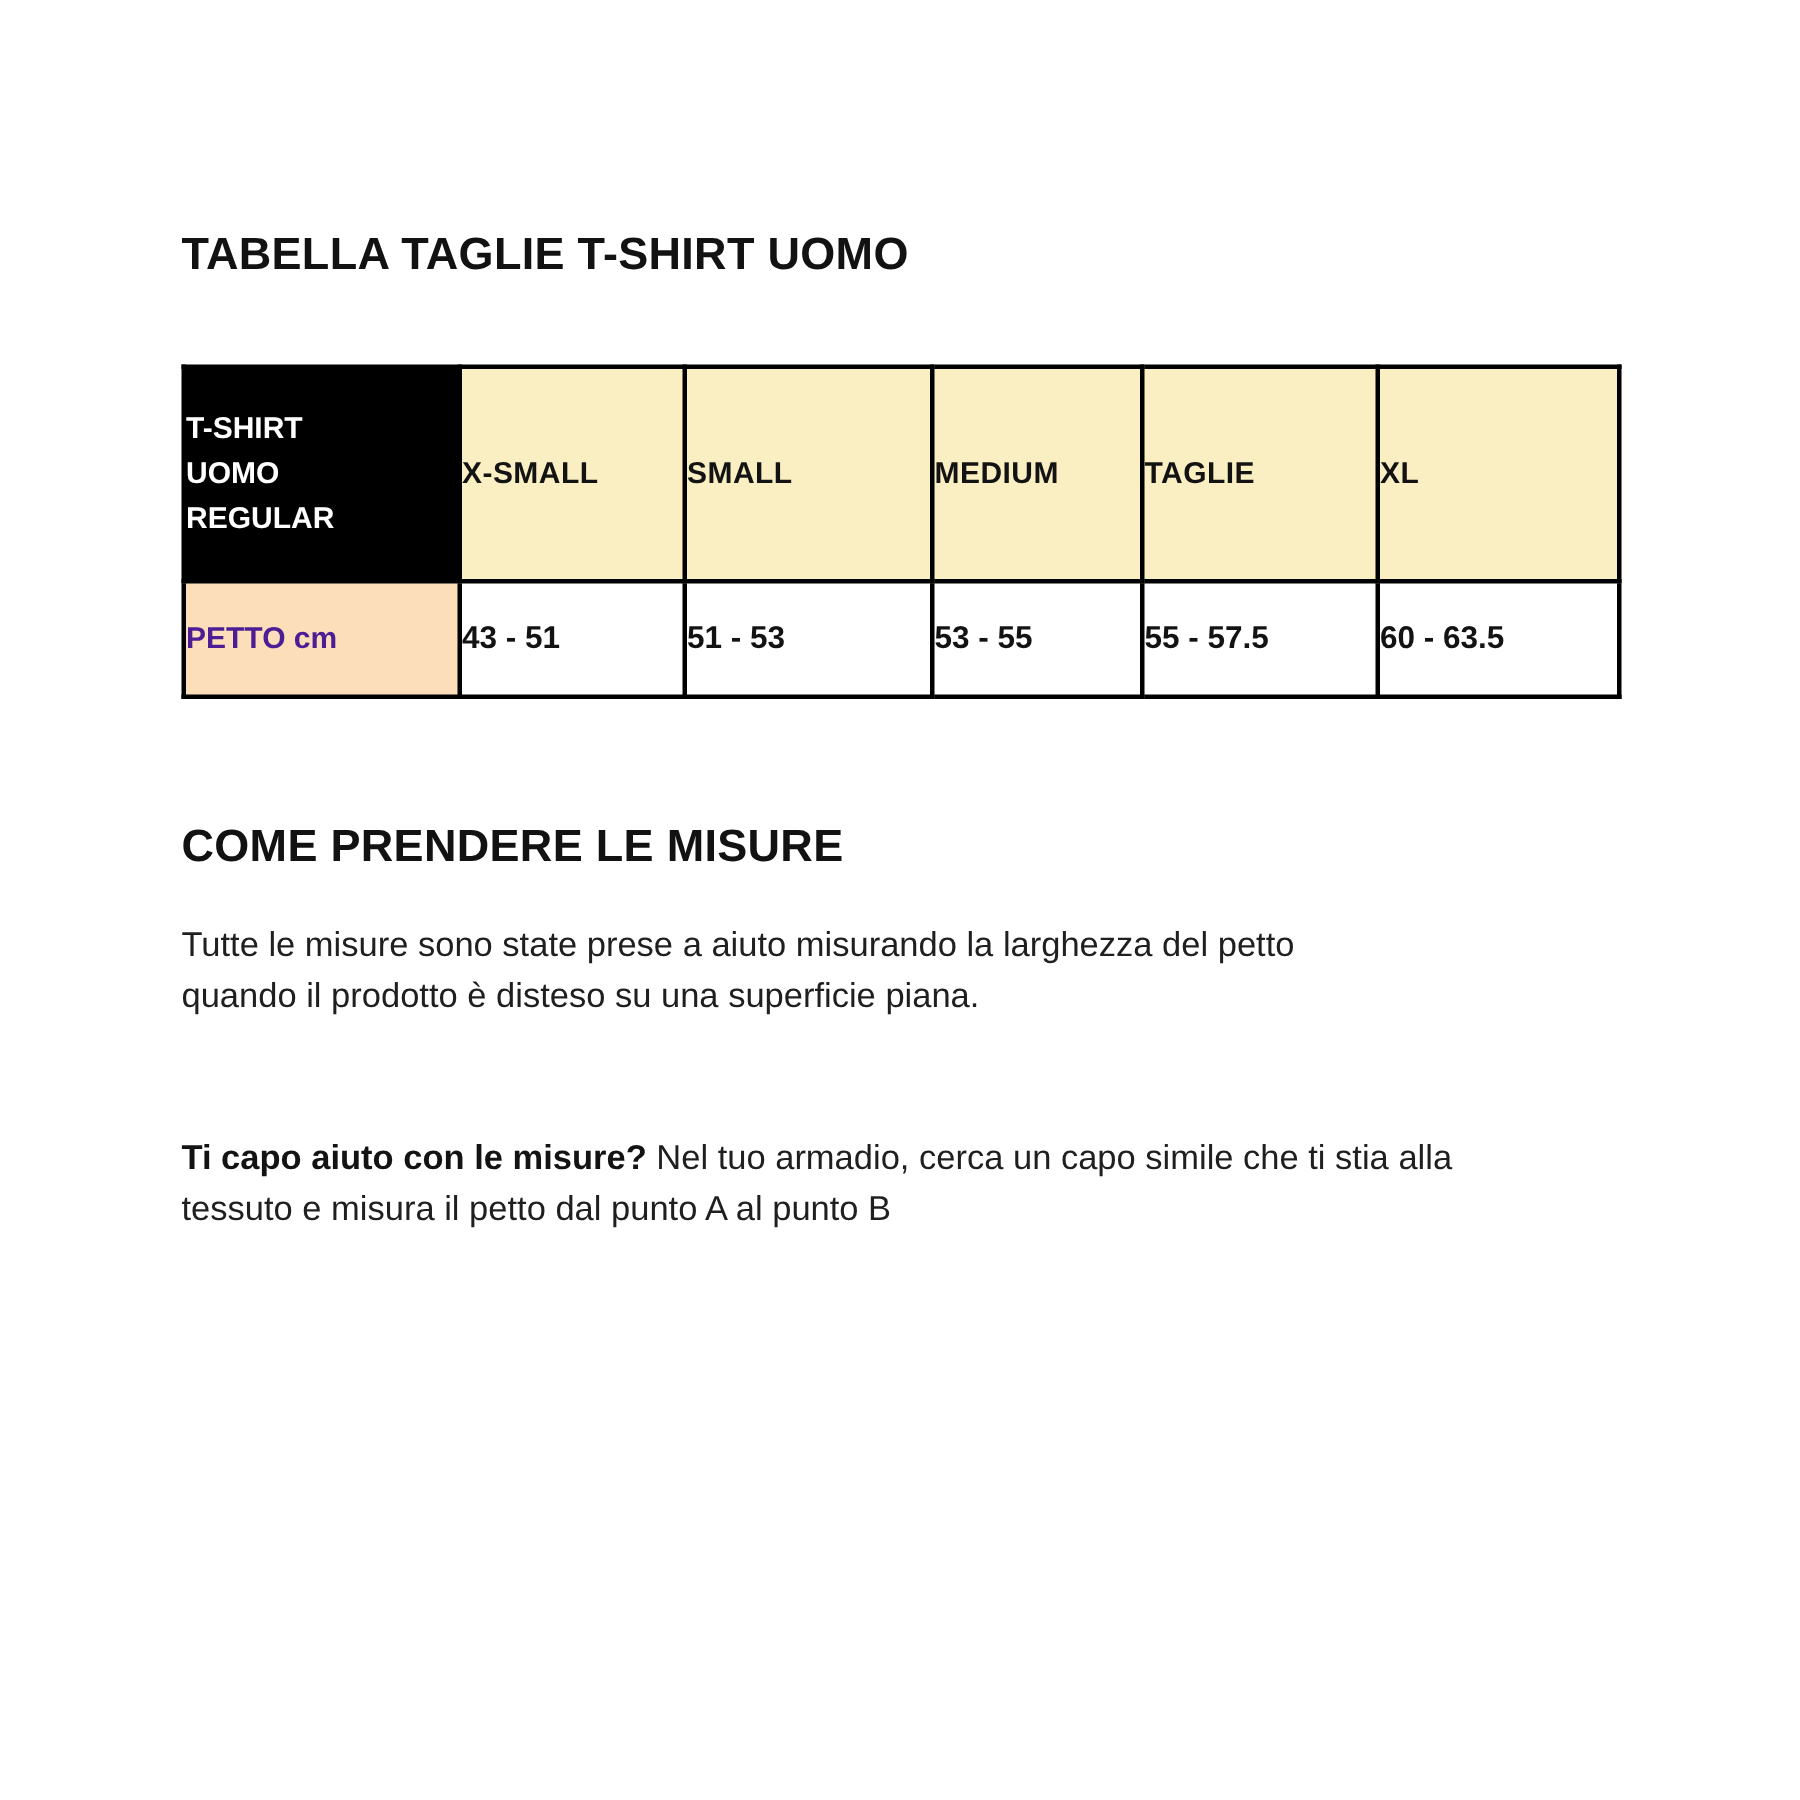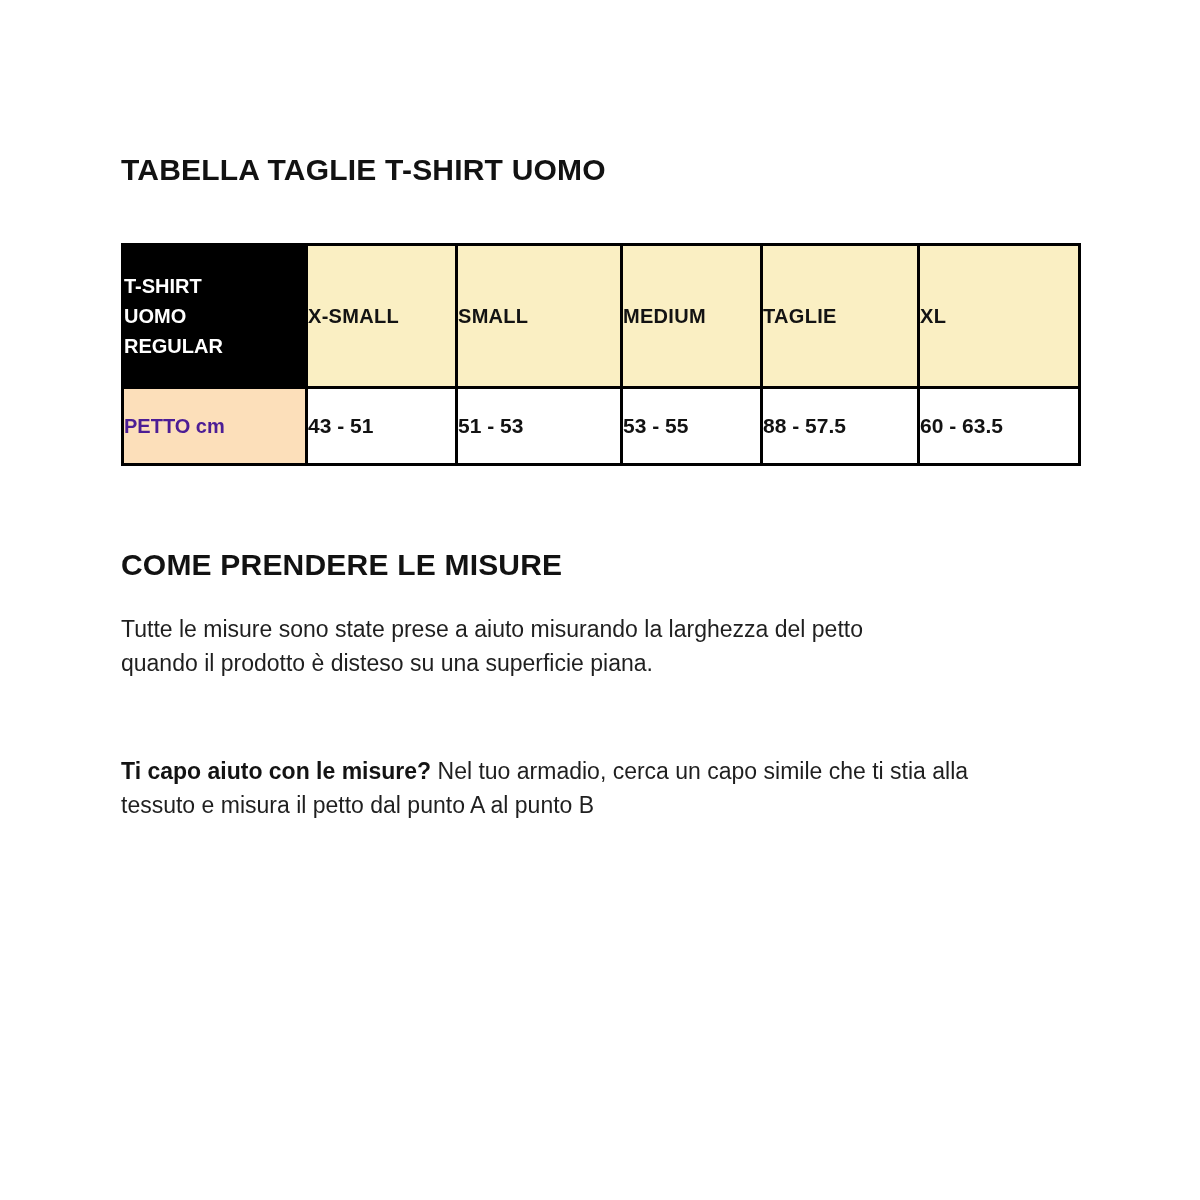--- a/index.html
+++ b/index.html
@@ -117,21 +117,21 @@
         <th class="size-cell">SMALL</th>
         <th class="size-cell">MEDIUM</th>
         <th class="size-cell">TAGLIE</th>
         <th class="size-cell">XL</th>
       </tr>
       <tr class="value-row">
         <td class="row-label-cell">PETTO cm</td>
         <td class="value-cell">43 - 51</td>
         <td class="value-cell">51 - 53</td>
         <td class="value-cell">53 - 55</td>
-        <td class="value-cell">88 - 57.5</td>
+        <td class="value-cell">55 - 57.5</td>
         <td class="value-cell">60 - 63.5</td>
       </tr>
     </tbody>
       </table>
 
     <h2 class="section-title title-measure">COME PRENDERE LE MISURE</h2>
 
     <div class="body-text para-1">
       <div>Tutte le misure sono state prese a aiuto misurando la larghezza del petto</div>
       <div>quando il prodotto è disteso su una superficie piana.</div>

